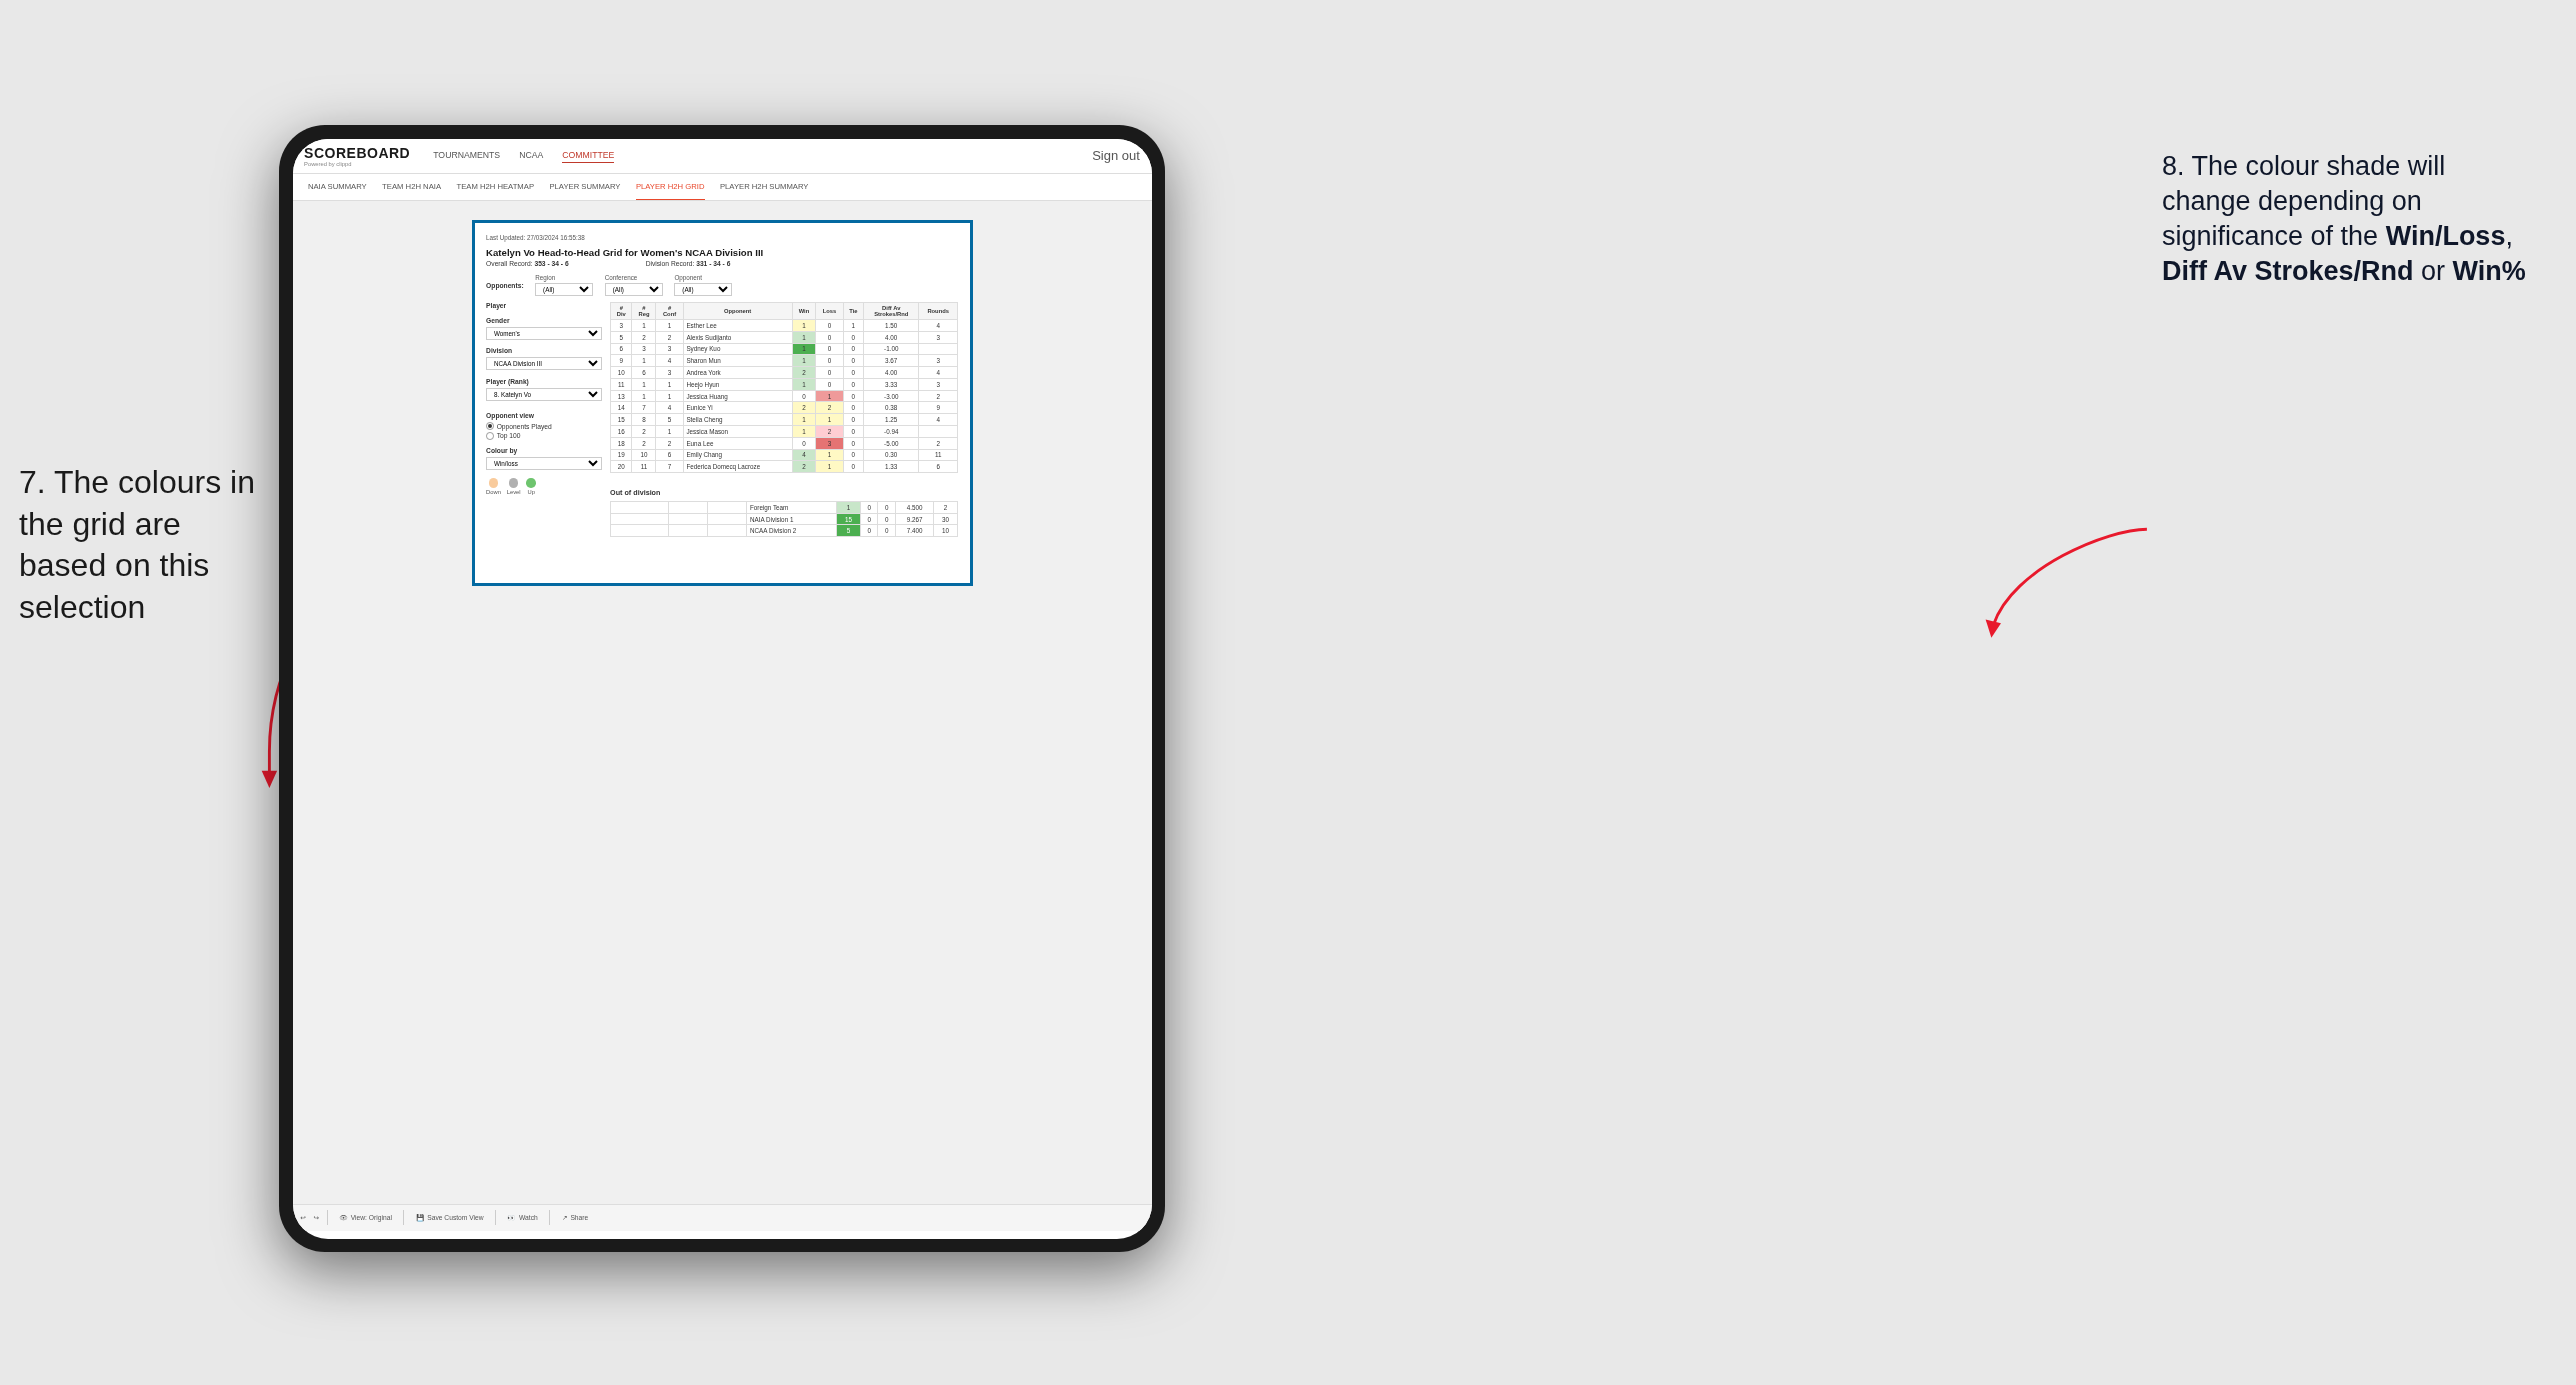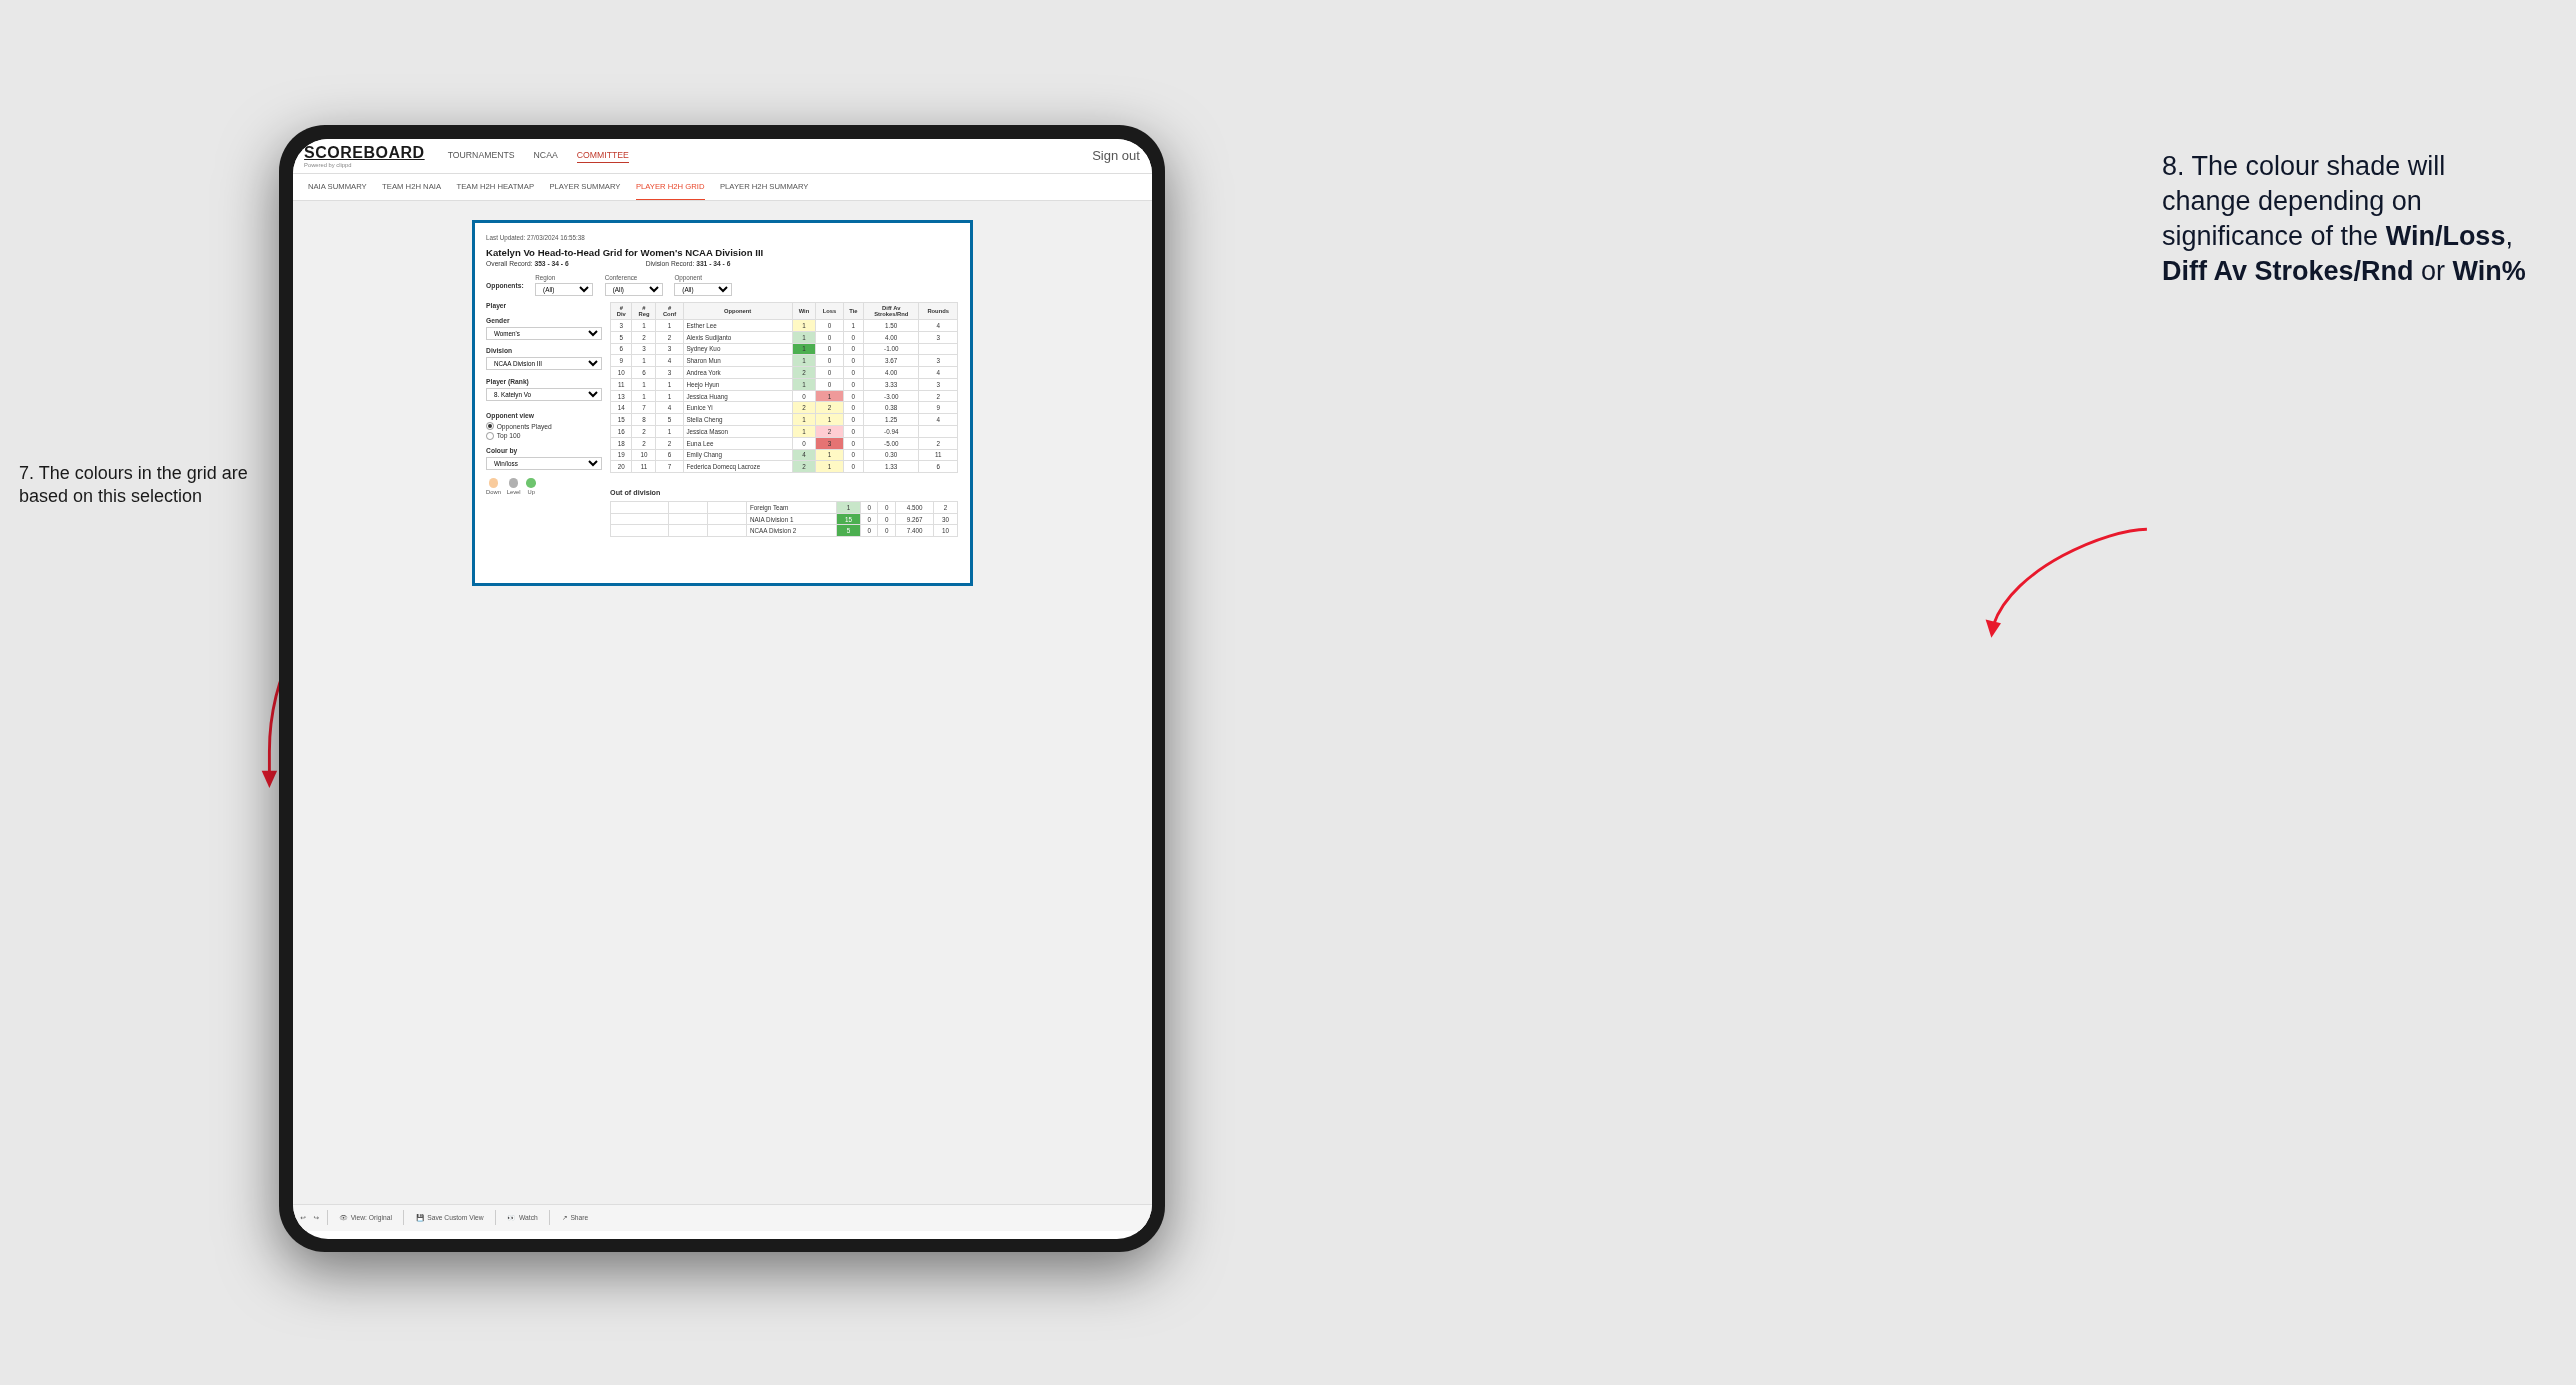--- a/index.html
+++ b/index.html
@@ -44,25 +44,24 @@
       padding: 0 11.6px;
     }
 
     .logo-area {
       display: flex;
       flex-direction: column;
       margin-right: 23px;
     }
 
     .logo-text {
-      font-size: 16px;
+      font-size: 14px;
       font-weight: 900;
       color: #1a1a1a;
       letter-spacing: 0.5px;
-      text-decoration: underline;
     }
 
     .logo-sub {
       font-size: 5.8px;
       color: #888;
     }
 
     .nav-items {
       display: flex;
       gap: 19px;
@@ -336,21 +335,21 @@
       padding: 1.9px 3.9px;
       border-radius: 1.9px;
     }
 
     
     .annotation-left {
       position: absolute;
       left: 19px;
       top: 462px;
       width: 241px;
-      font-size: 18px;
+      font-size: 32px;
       color: #1a1a1a;
       line-height: 1.3;
     }
 
     .annotation-right {
       position: absolute;
       right: 48px;
       top: 149px;
       width: 366px;
       font-size: 27px;

